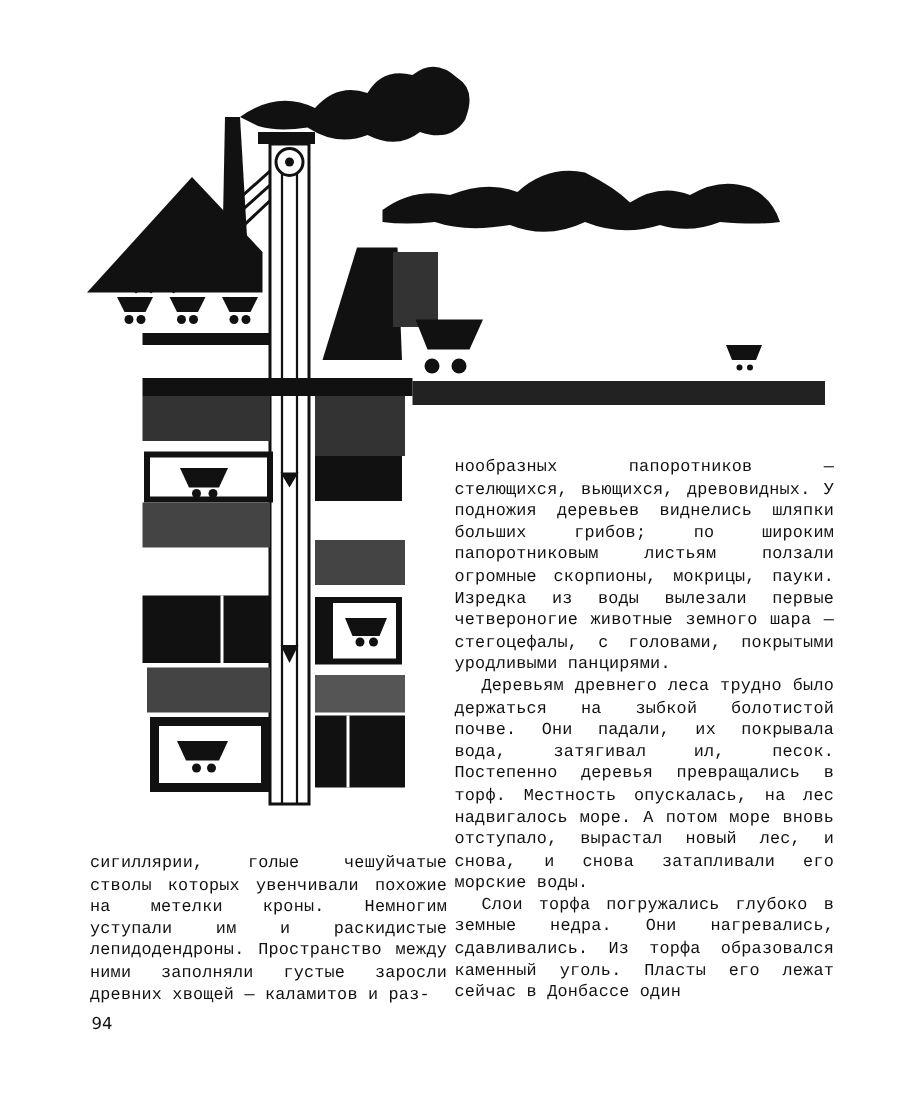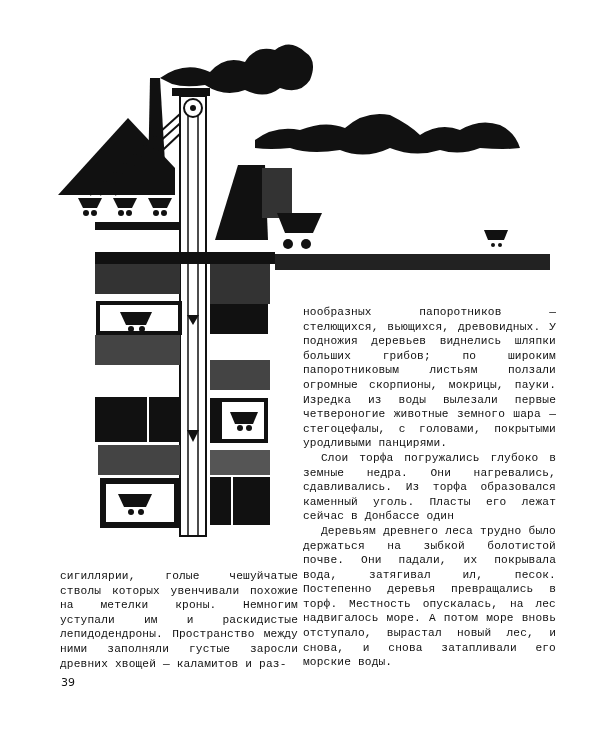--- a/index.html
+++ b/index.html
@@ -102,21 +102,21 @@
       <polygon points="118,494 152,494 146,507 124,507" fill="#111"></polygon>
       <circle cx="131" cy="512" r="3" fill="#111"></circle>
       <circle cx="141" cy="512" r="3" fill="#111"></circle>
     </g>
   <rect x="210" y="477" width="60" height="48" fill="#111"></rect>
   <line x1="232" y1="477" x2="232" y2="525" stroke="#fff" stroke-width="2"></line>
 </svg>
 
 <div class="col col-right">
   <p>нообразных папоротников — стелющихся, вьющихся, древовидных. У подножия деревьев виднелись шляпки больших грибов; по широким папоротниковым листьям ползали огромные скорпионы, мокрицы, пауки. Изредка из воды вылезали первые четвероногие животные земного шара — стегоцефалы, с головами, покрытыми уродливыми панцирями.</p>
+  <p class="indent">Деревьям древнего леса трудно было держаться на зыбкой болотистой почве. Они падали, их покрывала вода, затягивал ил, песок. Постепенно деревья превращались в торф. Местность опускалась, на лес надвигалось море. А потом море вновь отступало, вырастал новый лес, и снова, и снова затапливали его морские воды.</p>
   <p class="indent">Слои торфа погружались глубоко в земные недра. Они нагревались, сдавливались. Из торфа образовался каменный уголь. Пласты его лежат сейчас в Донбассе один</p>
-  <p class="indent">Деревьям древнего леса трудно было держаться на зыбкой болотистой почве. Они падали, их покрывала вода, затягивал ил, песок. Постепенно деревья превращались в торф. Местность опускалась, на лес надвигалось море. А потом море вновь отступало, вырастал новый лес, и снова, и снова затапливали его морские воды.</p>
 </div>
 
 <div class="col col-left">
   <p>сигиллярии, голые чешуйчатые стволы которых увенчивали похожие на метелки кроны. Немногим уступали им и раскидистые лепидодендроны. Пространство между ними заполняли густые заросли древних хвощей — каламитов и раз-</p>
 </div>
 
-<div class="pagenum">39</div>
+<div class="pagenum">94</div>
 
 </body></html>

